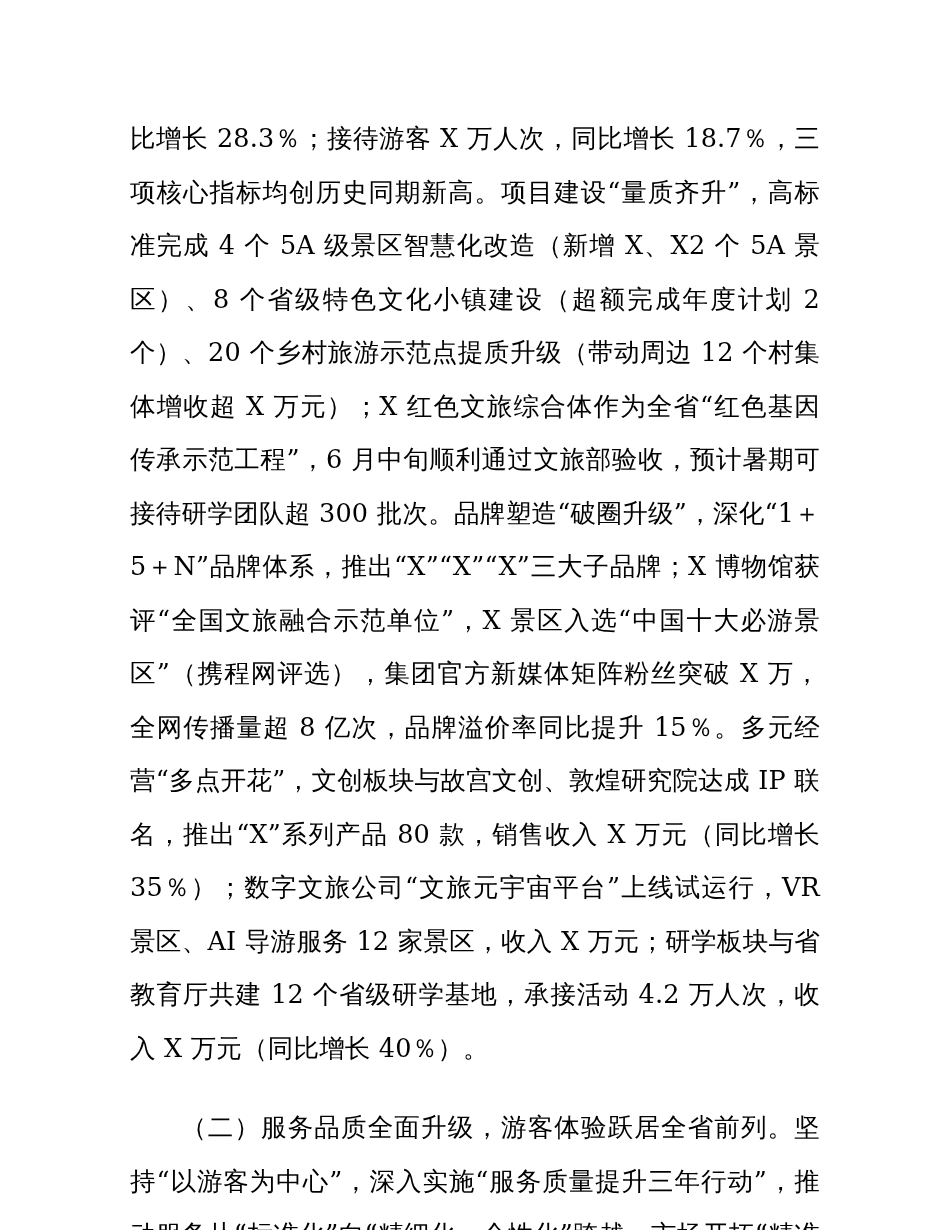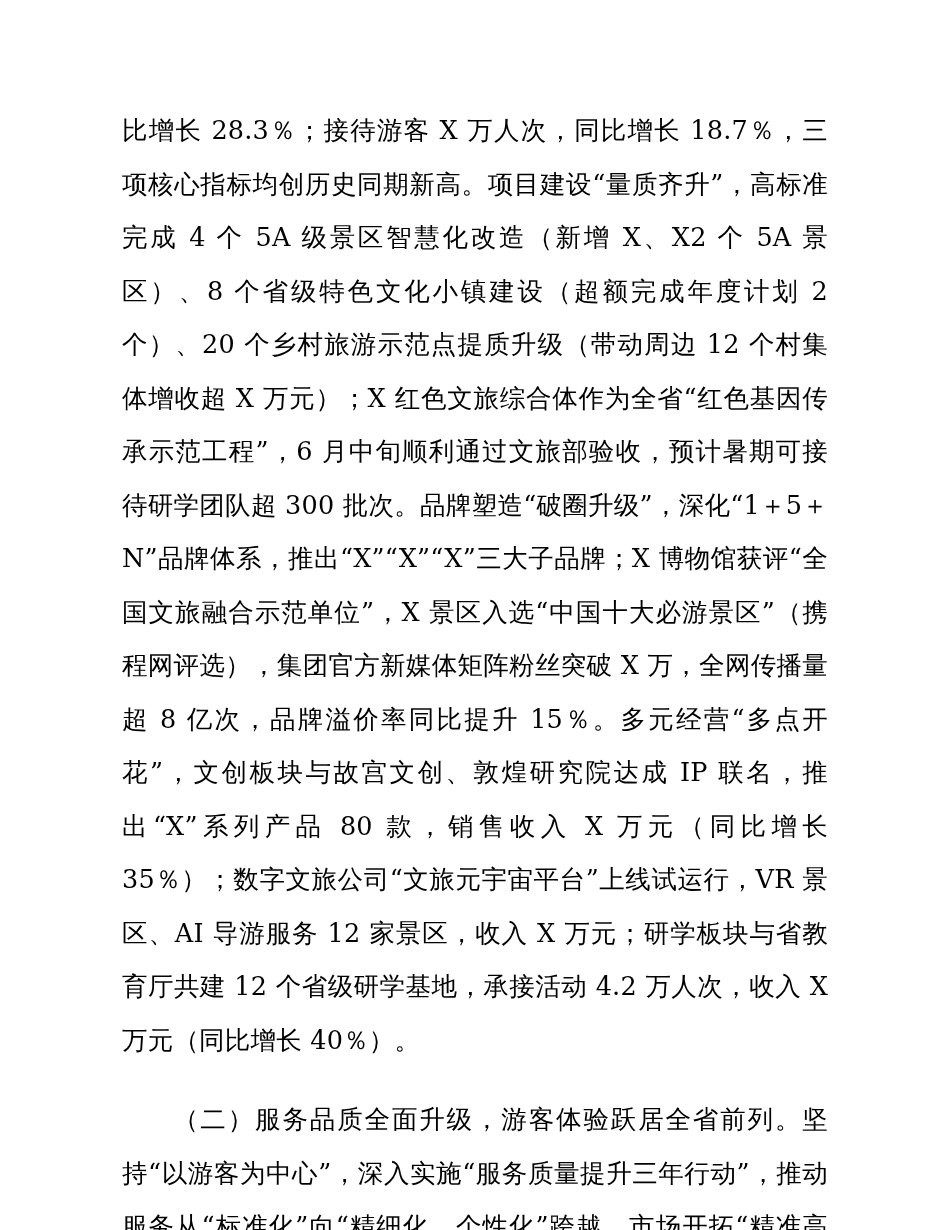--- a/index.html
+++ b/index.html
@@ -19,21 +19,21 @@
     width: 950px;
     height: 1230px;
     background: #ffffff;
     box-sizing: border-box;
     padding: 100px 118px 0 118px;
   }
   .doc-body {
     width: 714px;
   }
   p.para {
-    margin: 4px;
+    margin: 12px;
     font-size: 25.5px;
     line-height: 53.5px;
     text-align: justify;
     text-align-last: left;
     text-justify: inter-ideograph;
     letter-spacing: 0.2px;
     font-family: "DejaVu Serif", "Liberation Serif", serif;
   }
   p.para + p.para {
     margin-top: 26px;

